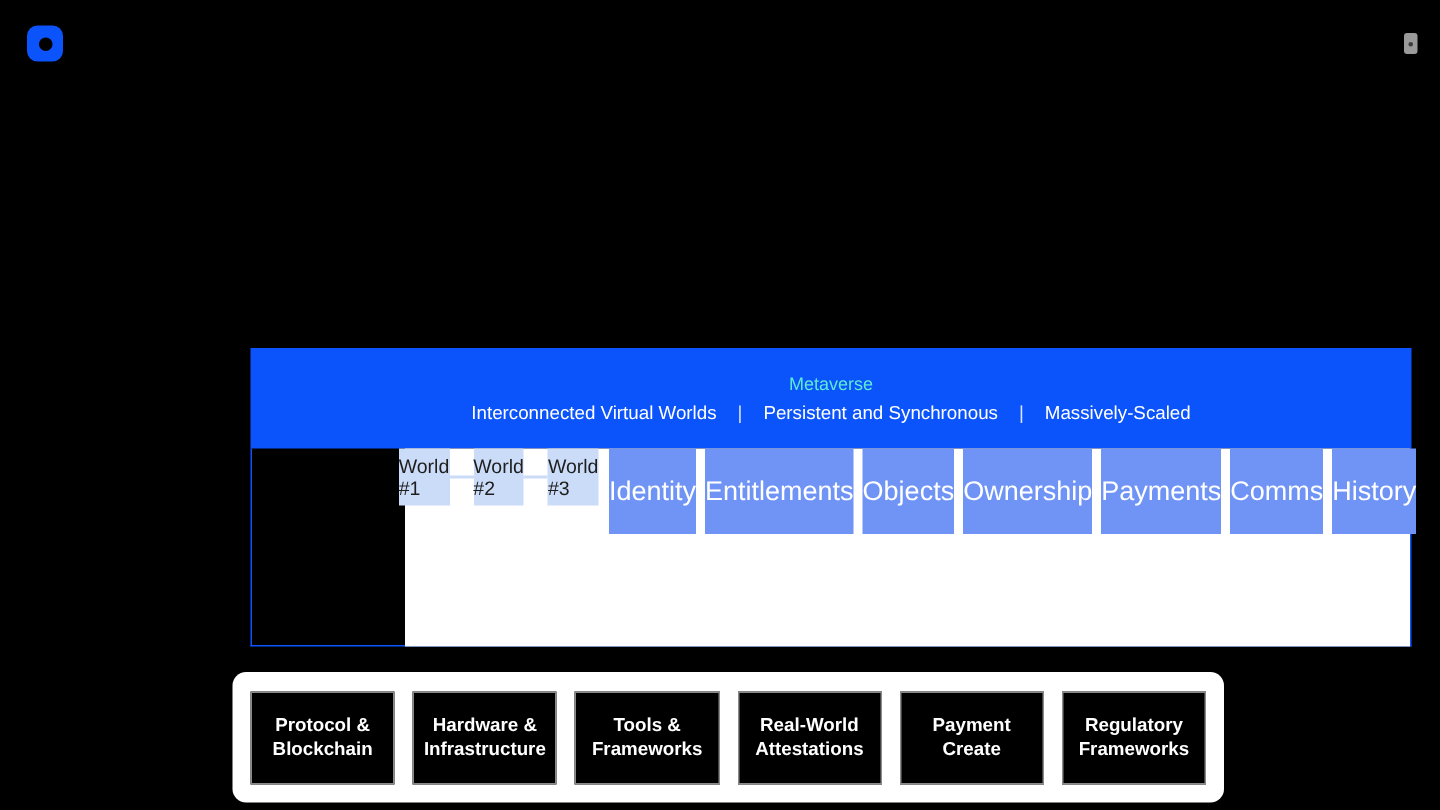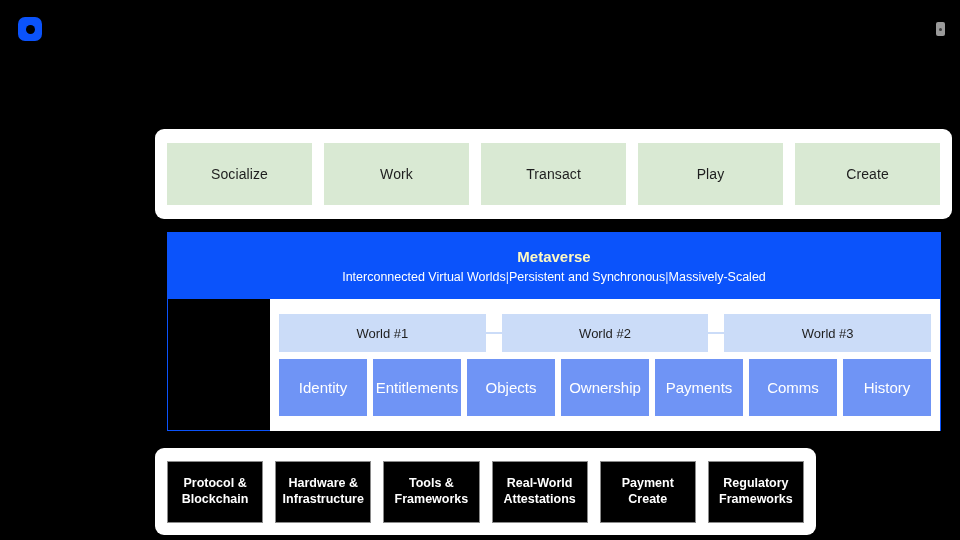--- a/index.html
+++ b/index.html
@@ -96,29 +96,30 @@
     width: 774px;
     height: 67px;
     background: #0b53fb;
     display: flex;
     flex-direction: column;
     align-items: center;
     justify-content: center;
     gap: 5px;
   }
   #metaverse-banner .mv-title {
-    font-size: 15px;
-    font-weight: bold;
-    color: #fef9c3;
+    font-size: 12px;
+    font-weight: normal;
+    color: #5eead4;
   }
   #metaverse-banner .mv-sub {
     font-size: 12.5px;
     color: #ffffff;
     display: flex;
     align-items: center;
+    gap: 14px;
   }
   #metaverse-banner .mv-sep { color: #d9e4ff; }
 
   
   #worlds-frame {
     position: absolute;
     left: 167px;
     top: 299px;
     width: 774px;
     height: 132px;
@@ -135,21 +136,20 @@
     background: transparent;
   }
   #worlds-panel {
     position: absolute;
     left: 102px;
     top: 0;
     right: 0;
     height: 132px;
     background: #ffffff;
     display: flex;
-    flex-direction: column;
     justify-content: center;
     padding: 0 9px;
     gap: 7px;
   }
 
   .worlds-row {
     display: flex;
     align-items: center;
     height: 38px;
   }
@@ -176,21 +176,21 @@
     gap: 6px;
     height: 57px;
   }
   .primitive-box {
     flex: 1 1 0;
     height: 57px;
     background: #6f94f5;
     display: flex;
     align-items: center;
     justify-content: center;
-    font-size: 15px;
+    font-size: 18px;
     color: #ffffff;
     text-align: center;
   }
 
   
   #foundations-panel {
     left: 155px;
     top: 448px;
     width: 661px;
     height: 87px;
@@ -221,37 +221,20 @@
 <div id="stage">
 
   <div class="logo-mark">
     <div class="hole"></div>
   </div>
 
   <div class="status-icon">
     <div class="dot"></div>
   </div>
 
-  <div class="panel" id="activities-panel">
-    <div class="activity-chip">
-      <span>Socialize</span>
-    </div>
-    <div class="activity-chip">
-      <span>Work</span>
-    </div>
-    <div class="activity-chip">
-      <span>Transact</span>
-    </div>
-    <div class="activity-chip">
-      <span>Play</span>
-    </div>
-    <div class="activity-chip">
-      <span>Create</span>
-    </div>
-  </div>
 
   <div id="metaverse-banner">
     <div class="mv-title">Metaverse</div>
     <div class="mv-sub">
       <span>Interconnected Virtual Worlds</span>
       <span class="mv-sep">|</span>
       <span>Persistent and Synchronous</span>
       <span class="mv-sep">|</span>
       <span>Massively-Scaled</span>
     </div>

